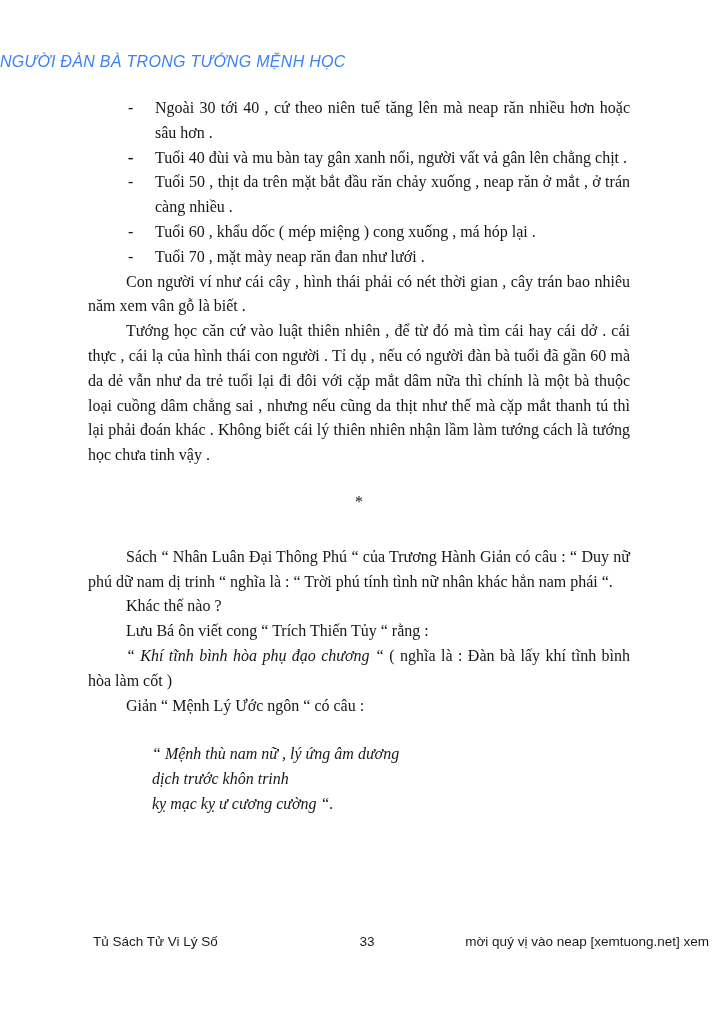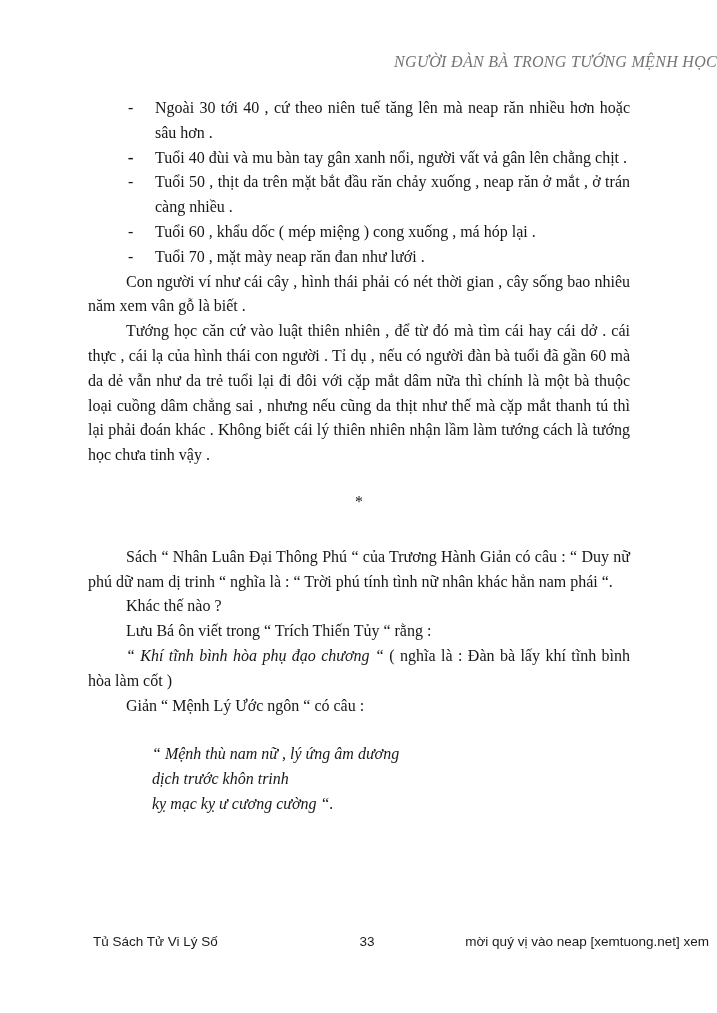--- a/index.html
+++ b/index.html
@@ -9,27 +9,27 @@
     height: 1013px;
     background: #ffffff;
     font-family: "Liberation Serif", serif;
     font-size: 16px;
     line-height: 24.8px;
     color: #161616;
     overflow: hidden;
   }
   .title {
     margin-top: 52px;
-    text-align: right;
-    font-family: Liberation Serif, serif;
+    text-align: left;
+    font-family: Liberation Sans, sans-serif;
     font-style: italic;
     font-size: 16px;
     line-height: 20px;
     letter-spacing: 0.3px;
-    color: #737373;
+    color: #3b82f6;
   }
   .content {
     position: absolute;
     left: 88px;
     top: 96px;
     width: 542px;
   }
   .bullets { margin: 0; padding: 0; }
   .li {
     position: relative;
@@ -100,28 +100,28 @@
       <div class="li">
         <span class="dash">-</span>
         <span>Tuổi 60 , khẩu dốc ( mép miệng ) cong xuống , má hóp lại .</span>
       </div>
       <div class="li">
         <span class="dash">-</span>
         <span>Tuổi 70 , mặt mày neap răn đan như lưới .</span>
       </div>
     </div>
 
-    <p>Con người ví như cái cây , hình thái phải có nét thời gian , cây sống bao nhiêu năm xem vân gỗ là biết .</p>
+    <p>Con người ví như cái cây , hình thái phải có nét thời gian , cây trán bao nhiêu năm xem vân gỗ là biết .</p>
     <p>Tướng học căn cứ vào luật thiên nhiên , để từ đó mà tìm cái hay cái dở . cái thực , cái lạ của hình thái con người . Tỉ dụ , nếu có người đàn bà tuổi đã gần 60 mà da dẻ vẫn như da trẻ tuổi lại đi đôi với cặp mắt dâm nữa thì chính là một bà thuộc loại cuồng dâm chẳng sai , nhưng nếu cũng da thịt như thế mà cặp mắt thanh tú thì lại phải đoán khác . Không biết cái lý thiên nhiên nhận lầm làm tướng cách là tướng học chưa tinh vậy .</p>
 
     <div class="separator">*</div>
 
     <p>Sách “ Nhân Luân Đại Thông Phú “ của Trương Hành Giản có câu : “ Duy nữ phú dữ nam dị trinh “ nghĩa là : “ Trời phú tính tình nữ nhân khác hẳn nam phái “.</p>
     <p>Khác thế nào ?</p>
-    <p>Lưu Bá ôn viết trong “ Trích Thiến Tủy “ rằng :</p>
+    <p>Lưu Bá ôn viết cong “ Trích Thiến Tủy “ rằng :</p>
 
     <p><span class="italic">“ Khí tĩnh bình hòa phụ đạo chương “ </span><span>( nghĩa là : Đàn bà lấy khí tĩnh bình hòa làm cốt )</span></p>
 
     <p>Giản “ Mệnh Lý Ước ngôn “ có câu :</p>
 
     <div class="poem">
       <div>“ Mệnh thù nam nữ , lý ứng âm dương</div>
       <div>dịch trước khôn trinh</div>
       <div>kỵ mạc kỵ ư cương cường “.</div>
     </div>

